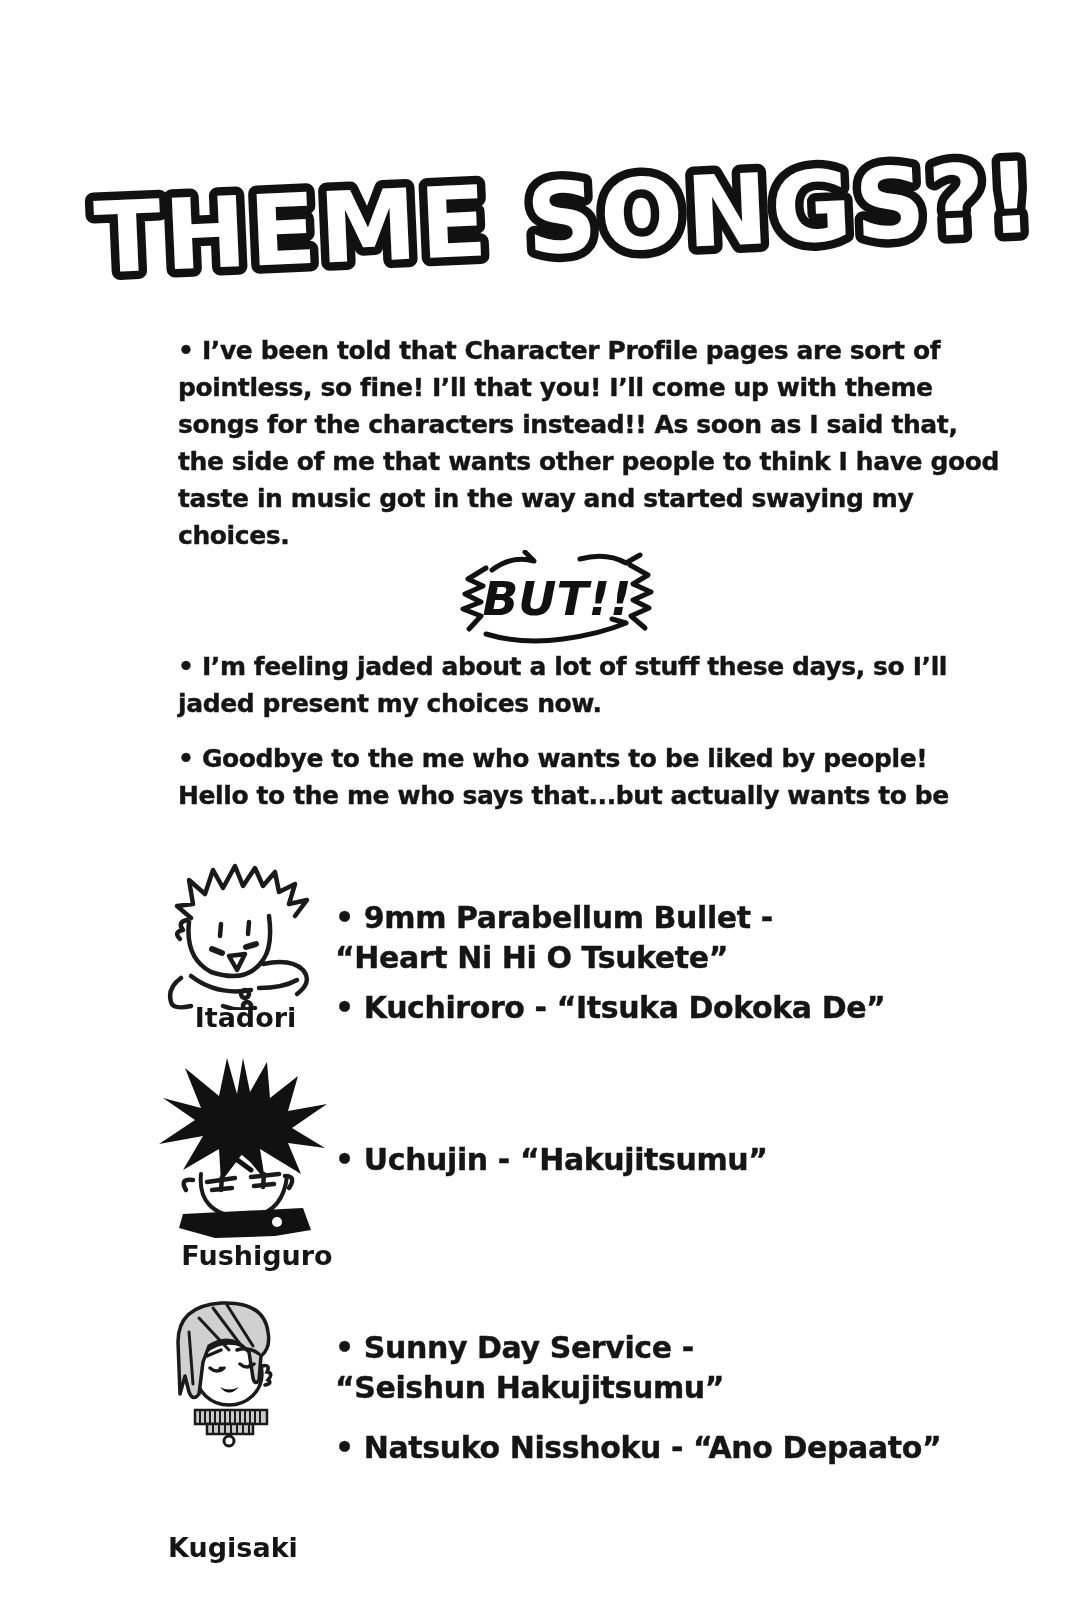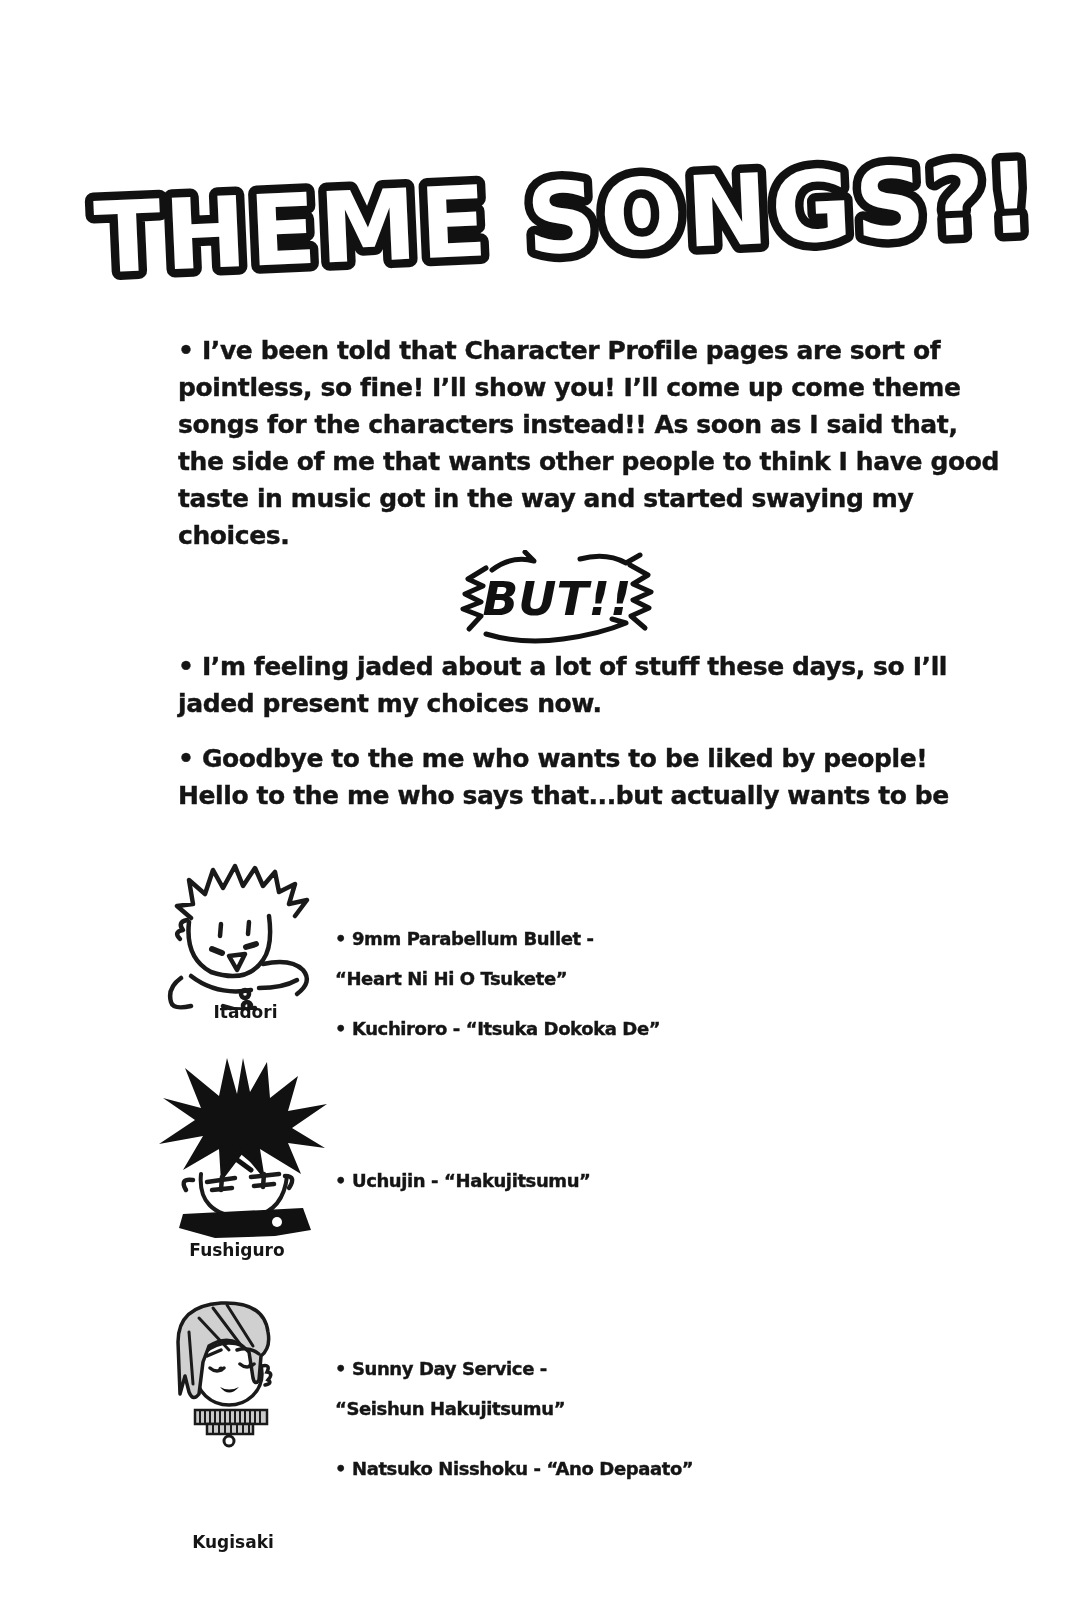--- a/index.html
+++ b/index.html
@@ -7,42 +7,42 @@
     position:relative;width:1067px;height:1600px;background:#ffffff;
     font-family:"DejaVu Sans",sans-serif;color:#151515;overflow:hidden;
   }
   .abs{position:absolute;}
   .para{
     position:absolute;left:178px;font-size:25px;line-height:37px;
     letter-spacing:-0.4px;color:#151515;-webkit-text-stroke:0.4px #151515;
   }
   .txtline{white-space:pre;font-weight:bold;}
   .songs{
-    position:absolute;left:335px;font-size:18px;line-height:40px;
-    letter-spacing:-0.4px;color:#151515;margin-top:21px;-webkit-text-stroke:0.4px #151515;
+    position:absolute;left:335px;font-size:30px;line-height:40px;
+    letter-spacing:-0.4px;color:#151515;-webkit-text-stroke:0.4px #151515;
   }
   .char-name{
-    position:absolute;font-weight:bold;font-size:17px;text-align:center;
+    position:absolute;font-weight:bold;font-size:27px;text-align:center;
     color:#151515;letter-spacing:0;
   }
   svg{display:block;}
   .sketch path,.sketch line,.sketch polyline{vector-effect:none;}
 </style>
 </head>
 <body>
 
 <div class="page">
 
   <svg class="abs" style="left:0;top:130px" width="1067" height="165">
     <text x="565" y="122" text-anchor="middle" font-family="DejaVu Sans, sans-serif" font-size="98" font-weight="bold" fill="#ffffff" stroke="#111111" stroke-width="17" stroke-linejoin="round" paint-order="stroke fill" letter-spacing="3" transform="rotate(-2.5 565 85)">THEME SONGS?!</text>
   </svg>
 
   <div class="para" style="top:332px">
     <div class="txtline">• I’ve been told that Character Profile pages are sort of</div>
-    <div class="txtline">pointless, so fine! I’ll show you! I’ll come up come theme</div>
+    <div class="txtline">pointless, so fine! I’ll that you! I’ll come up with theme</div>
     <div class="txtline">songs for the characters instead!! As soon as I said that,</div>
     <div class="txtline">the side of me that wants other people to think I have good</div>
     <div class="txtline">taste in music got in the way and started swaying my</div>
     <div class="txtline">choices.</div>
   </div>
 
   <svg class="abs sketch" style="left:428px;top:550px" width="258" height="94" viewBox="0 0 258 94">
     <g stroke="#111111" stroke-width="5" fill="none" stroke-linecap="round" stroke-linejoin="round">
       <path d="M64,20 Q84,5 106,11 L97,2"></path>
       <path d="M152,9 Q178,2 198,13 L212,5"></path>
@@ -106,21 +106,21 @@
         <path d="M96,121 L124,118"></path>
         <path d="M99,130 L119,128"></path>
         <path d="M109,118 L108,131"></path>
         <path d="M38,124 q-14,-2 -7,10"></path>
         <path d="M130,120 q12,0 4,12"></path>
       </g>
       <polygon points="28,158 148,152 156,174 120,180 60,182 24,172" fill="#111111"></polygon>
       <circle cx="122" cy="166" r="5" fill="#ffffff"></circle>
     </g>
   </svg>
-  <div class="char-name" style="left:142px;top:1240px;width:190px">Fushiguro</div>
+  <div class="char-name" style="left:162px;top:1240px;width:190px">Fushiguro</div>
   <div class="songs" style="top:1140px">
     <div class="txtline">• Uchujin - “Hakujitsumu”</div>
   </div>
 
   <svg class="abs sketch" style="left:165px;top:1292px" width="130" height="160" viewBox="0 0 130 160">
     <g>
       <ellipse cx="64" cy="82" rx="33" ry="31" fill="#ffffff" stroke="#1a1a1a" stroke-width="3.5"></ellipse>
       <path d="M15,102 L13,50 Q13,14 56,11 Q99,9 103,40 Q106,56 96,64 L94,88 Q90,94 88,86 L84,60 Q66,40 44,54 L38,70 L34,102 Q28,110 24,100 L20,84 Z" fill="#d0d0d0" stroke="#1a1a1a" stroke-width="3.5" stroke-linejoin="round"></path>
       <g stroke="#1a1a1a" stroke-width="3" stroke-linecap="round" fill="none">
         <path d="M34,26 L64,58"></path>

